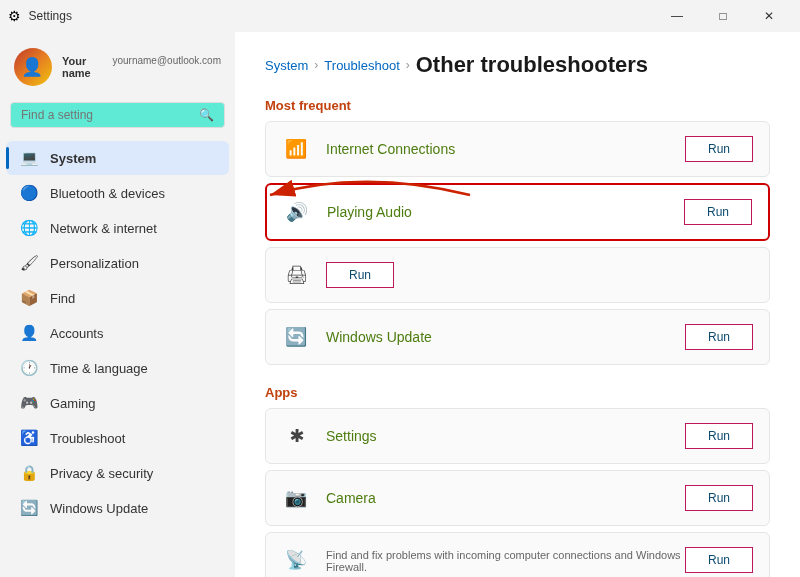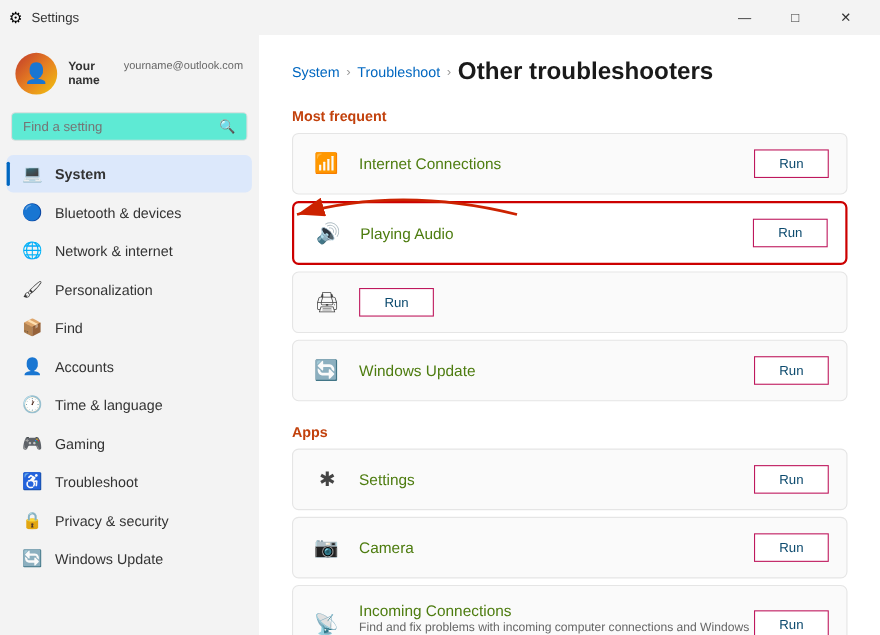--- a/index.html
+++ b/index.html
@@ -374,21 +374,20 @@
         <div class="ts-row">
           <div class="ts-icon">📷</div>
           <div style="flex: 1 1 0%;">
             <div class="ts-label">Camera</div>
           </div>
           <button class="run-btn">Run</button>
         </div>
         <div class="ts-row">
           <div class="ts-icon">📡</div>
           <div style="flex: 1 1 0%;">
-            <div class="ts-label">Incoming Connections</div>
             <div class="ts-sublabel">Find and fix problems with incoming computer connections and Windows Firewall.</div>
           </div>
           <button class="run-btn">Run</button>
         </div>
       </div>
 
   </div>
 
 </div>
 

